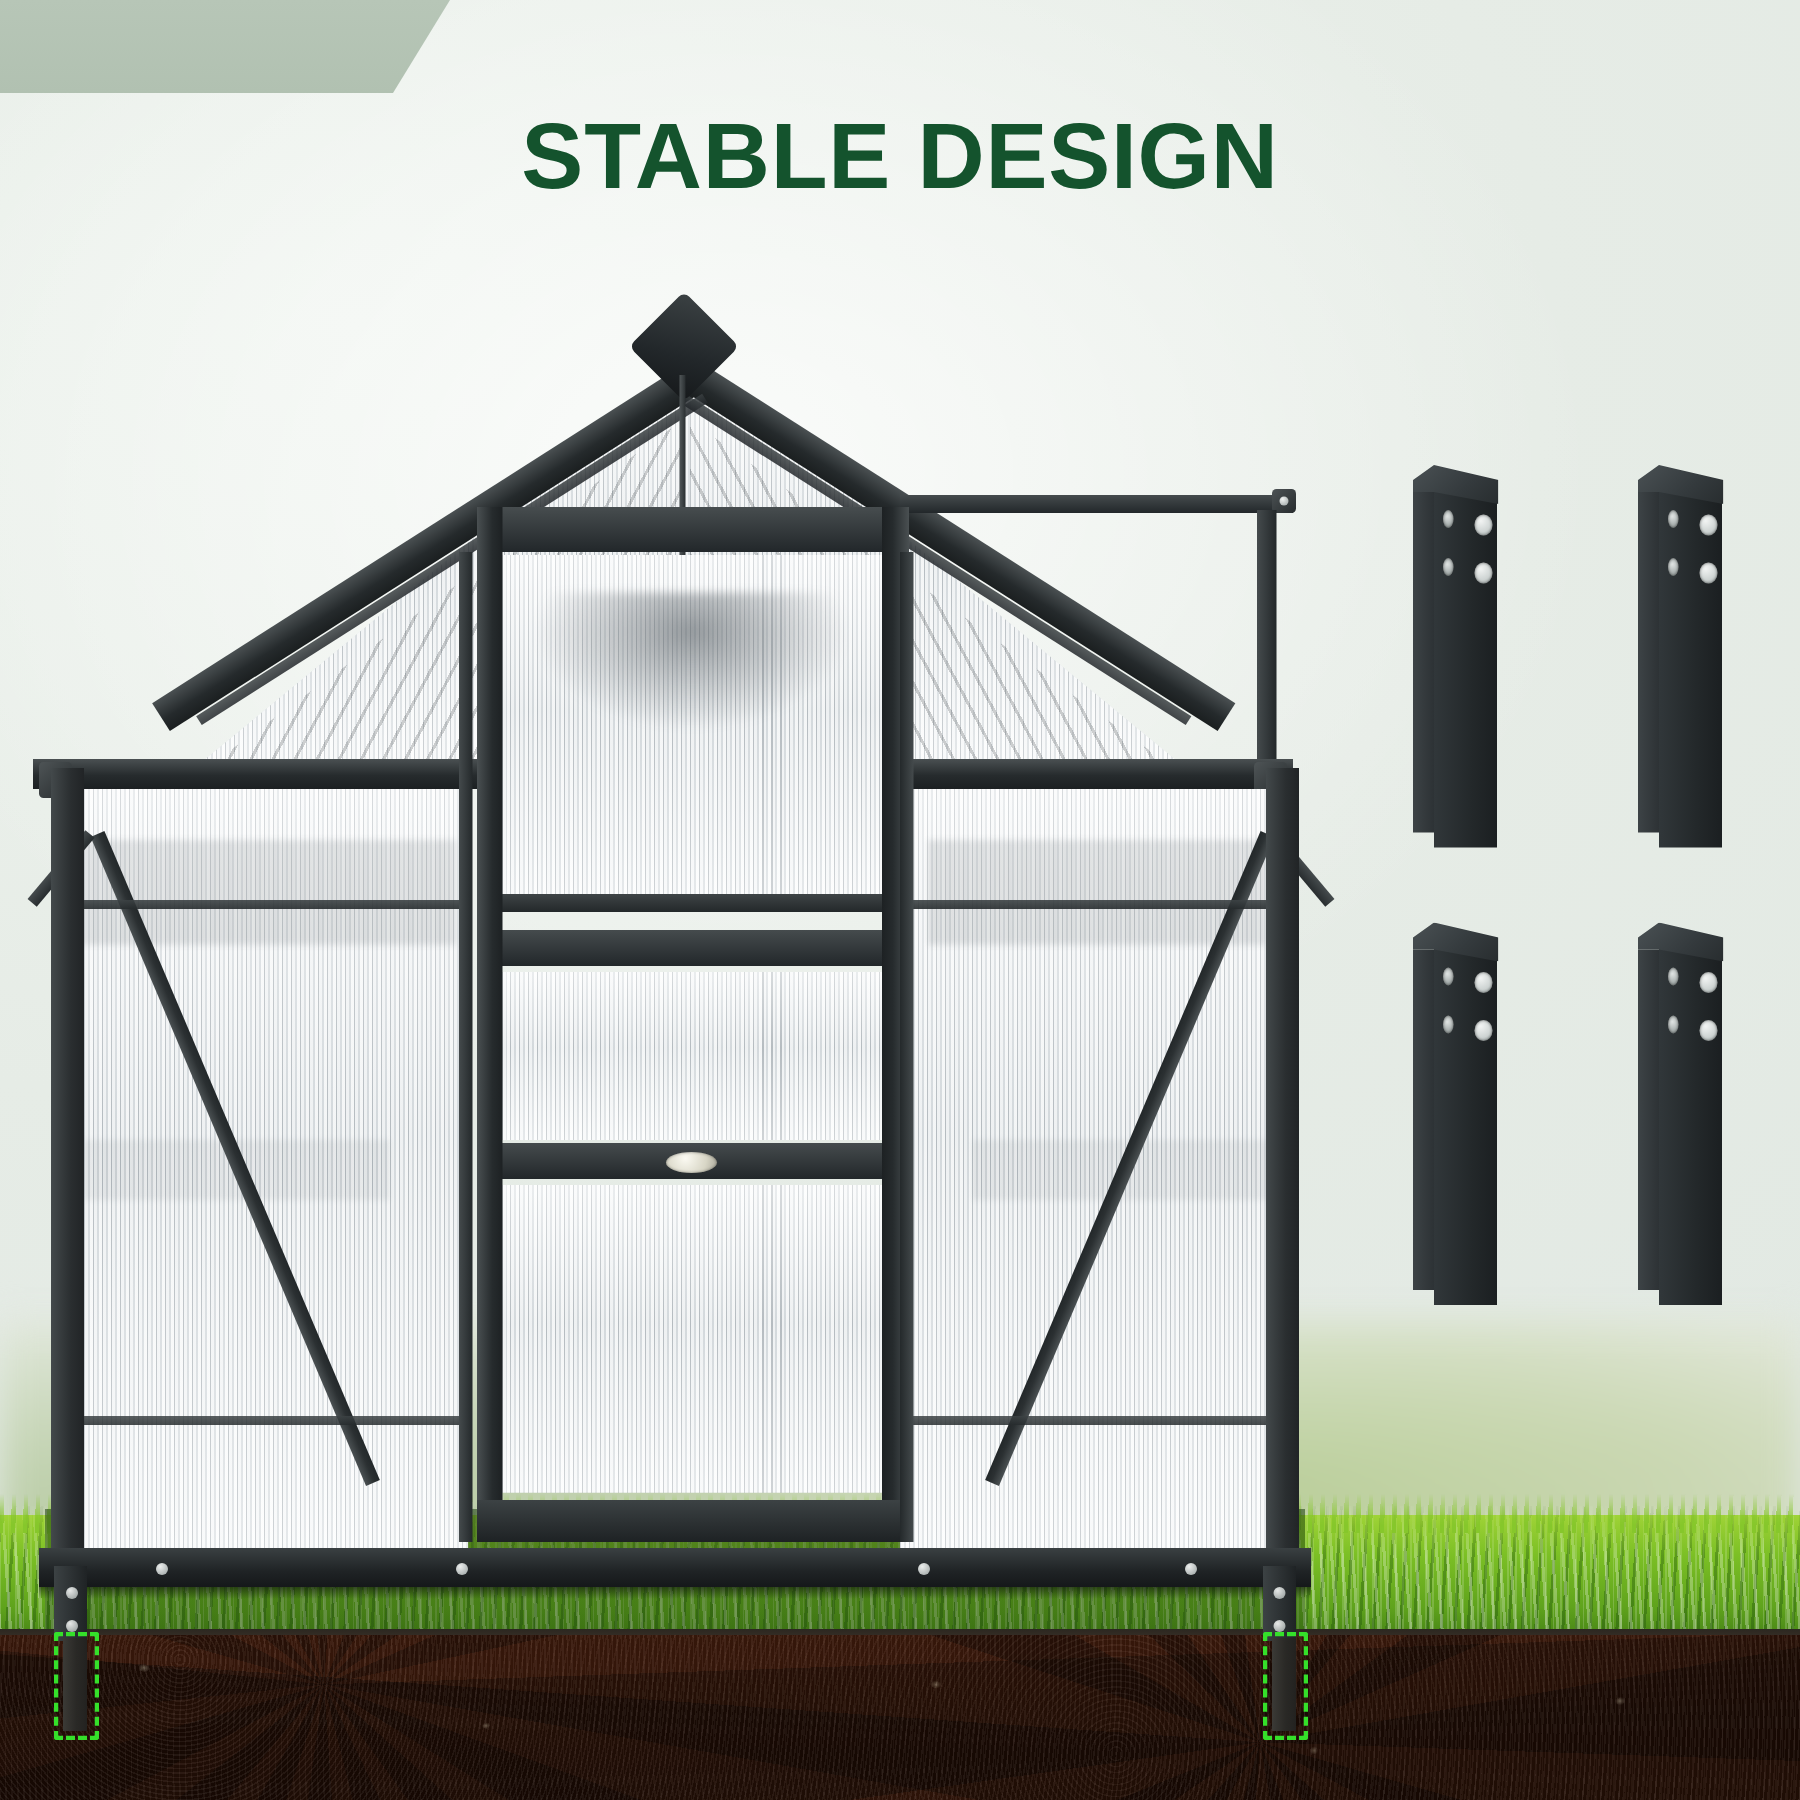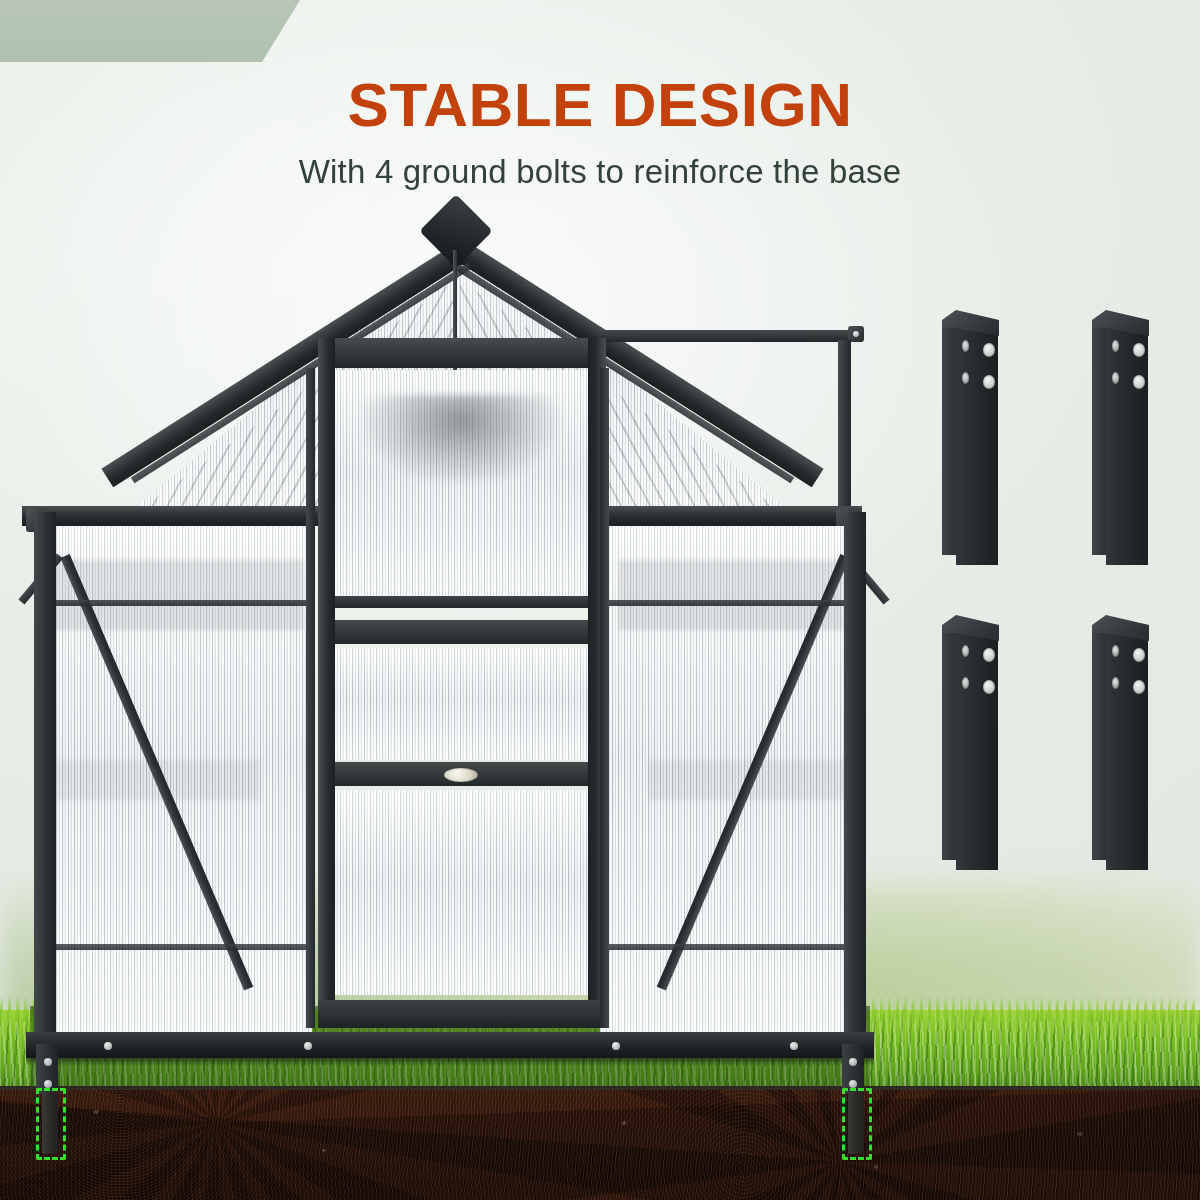--- a/index.html
+++ b/index.html
@@ -25,21 +25,21 @@
   .top-banner{
     position:absolute; left:0; top:0; width:300px; height:62px;
     background:linear-gradient(180deg,#b7c6b7,#b1c1b1);
     clip-path:polygon(0 0, 300px 0, 262px 62px, 0 62px);
   }
 
   
   .title-wrap{ position:absolute; left:0; top:72px; width:1200px; text-align:center; }
   .title{
     font-size:62px; font-weight:bold; letter-spacing:.5px;
-    color:#c2410c; line-height:1.05;
+    color:#14532d; line-height:1.05;
   }
   .subtitle{
     margin-top:16px; font-size:33px; font-weight:400; color:#33413b; letter-spacing:.2px;
   }
 
   
   .backdrop{
     position:absolute; left:0; top:880px; width:1200px; height:210px;
     background:
       radial-gradient(50% 100% at 12% 60%, rgba(150,180,120,.55), rgba(150,180,120,0) 70%),
@@ -158,21 +158,20 @@
 <body>
 
 <div id="stage">
 
   <div class="bg-base"></div>
   <div class="bg-softglow"></div>
   <div class="top-banner"></div>
 
   <div class="title-wrap">
     <div class="title">STABLE DESIGN</div>
-    <div class="subtitle">With 4 ground bolts to reinforce the base</div>
   </div>
 
   <div class="backdrop"></div>
 
   <div class="grass"></div>
   <div class="grass-blades"></div>
   <div class="grass-top-fringe"></div>
   <div class="grass-shadow"></div>
 
   <div class="soil-line"></div>

